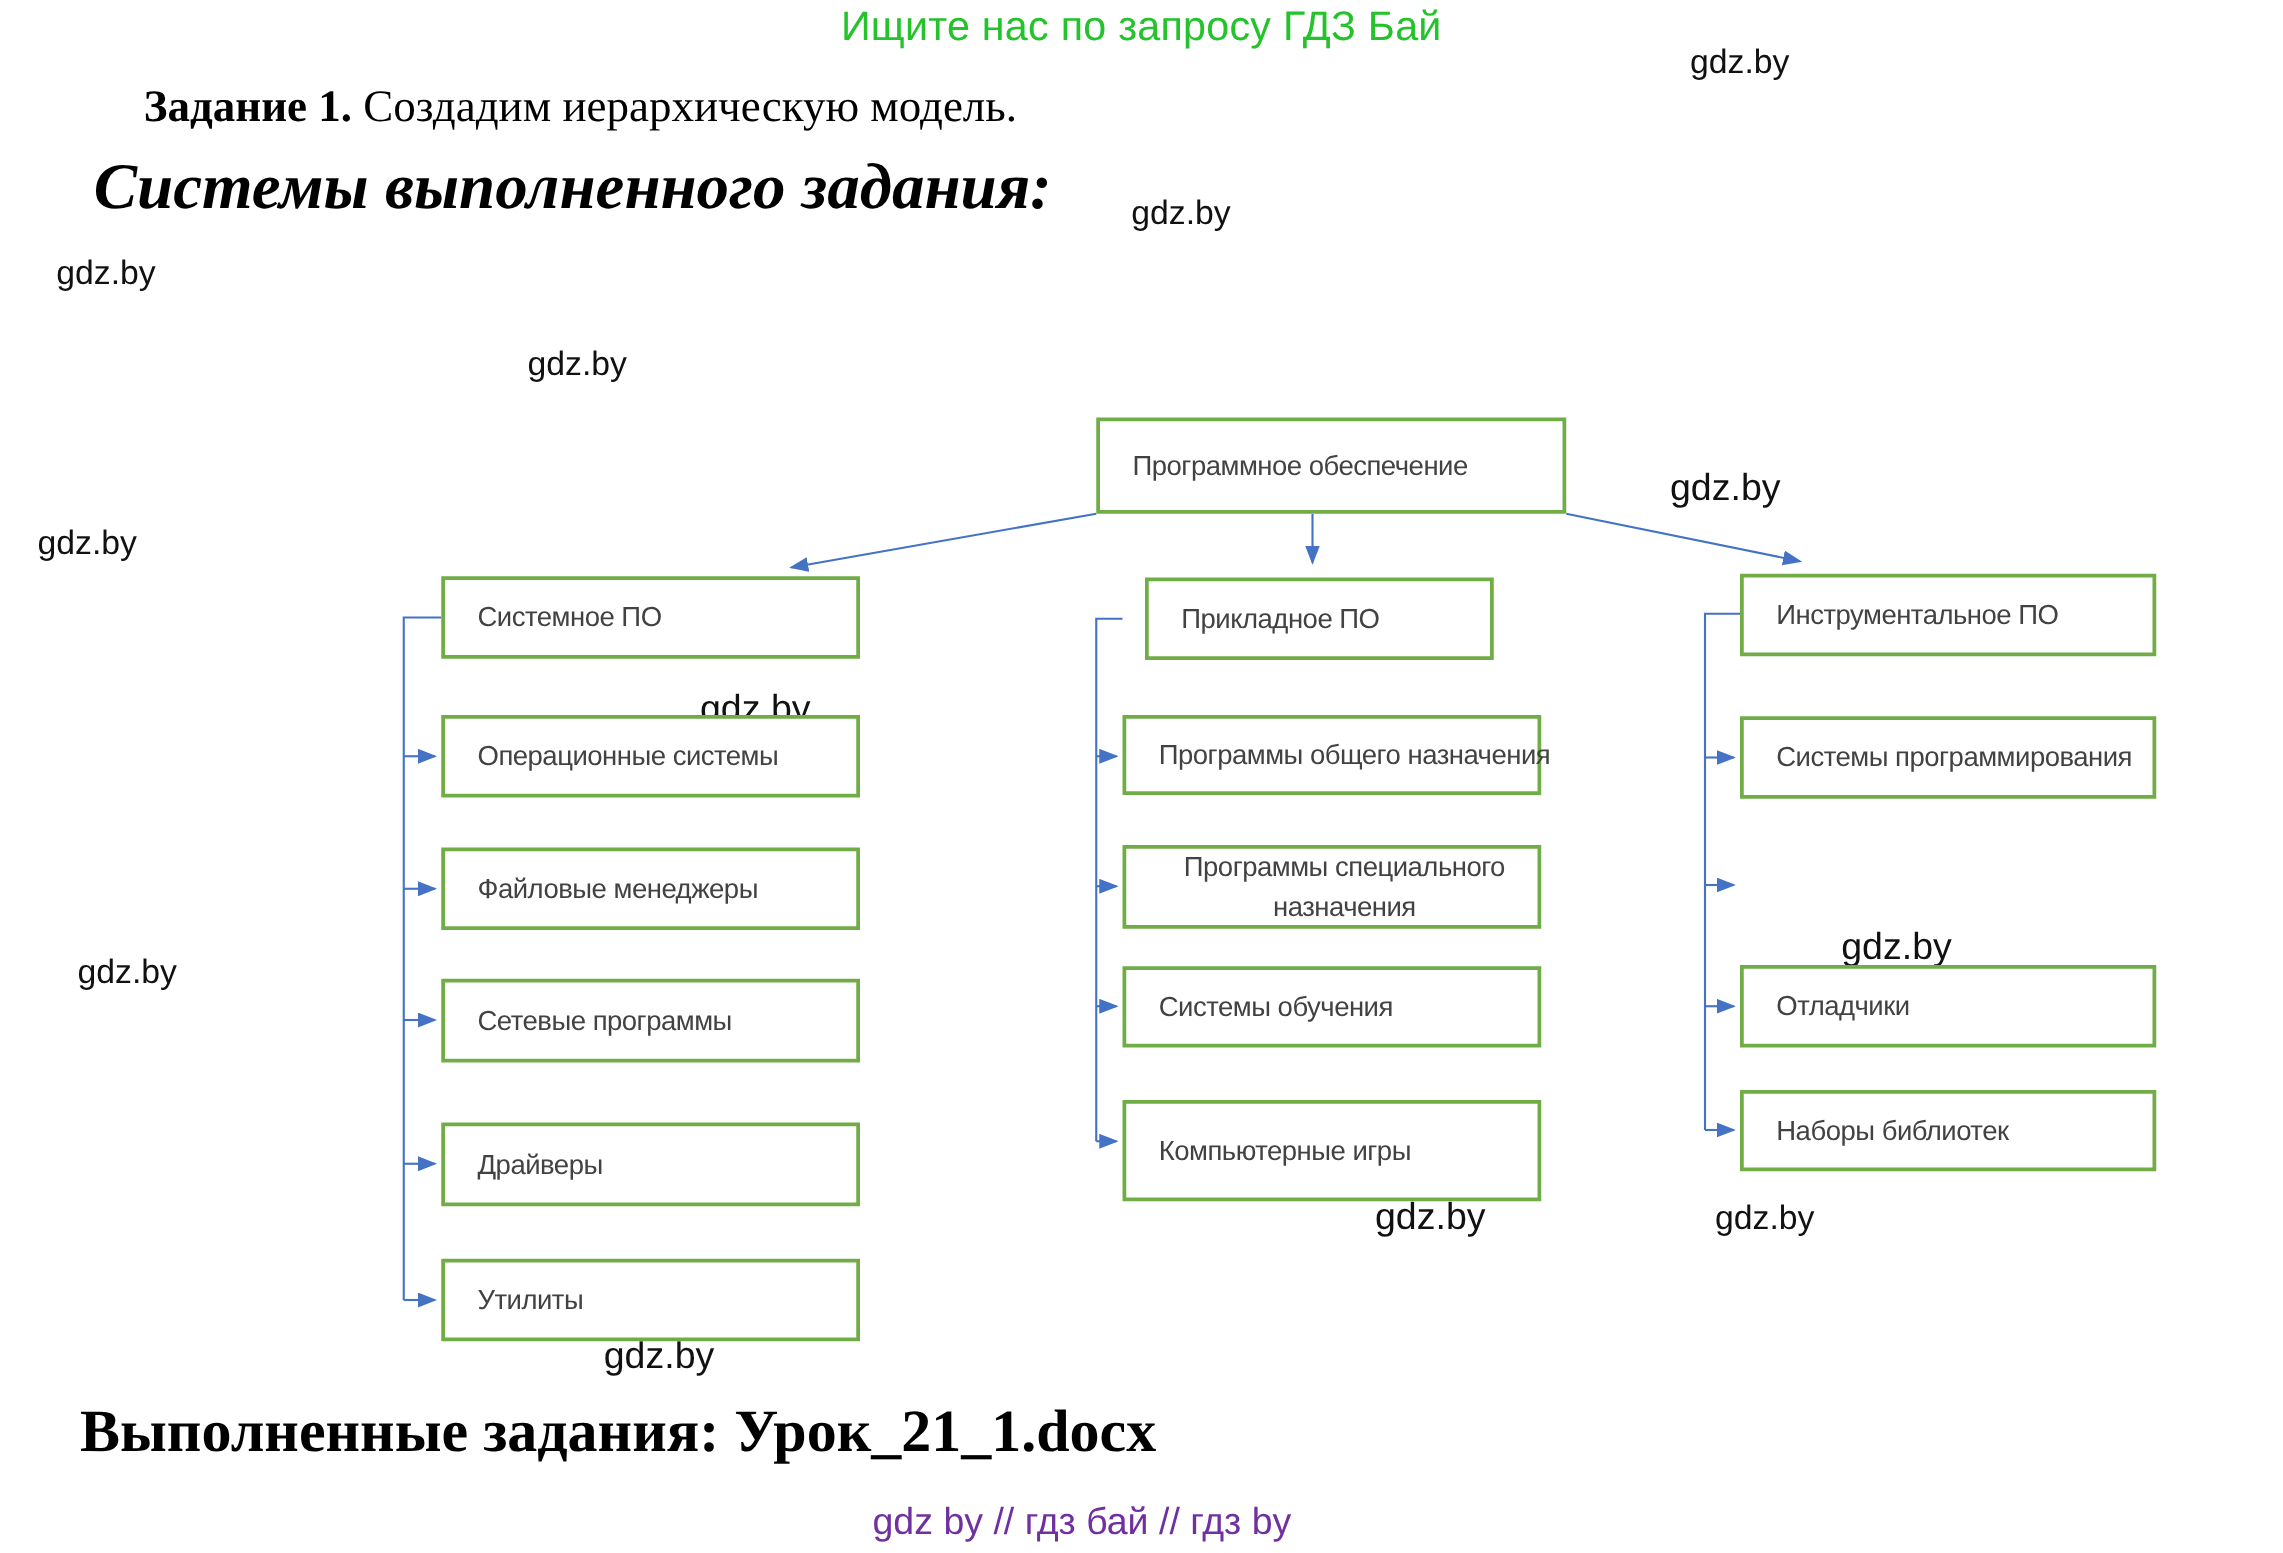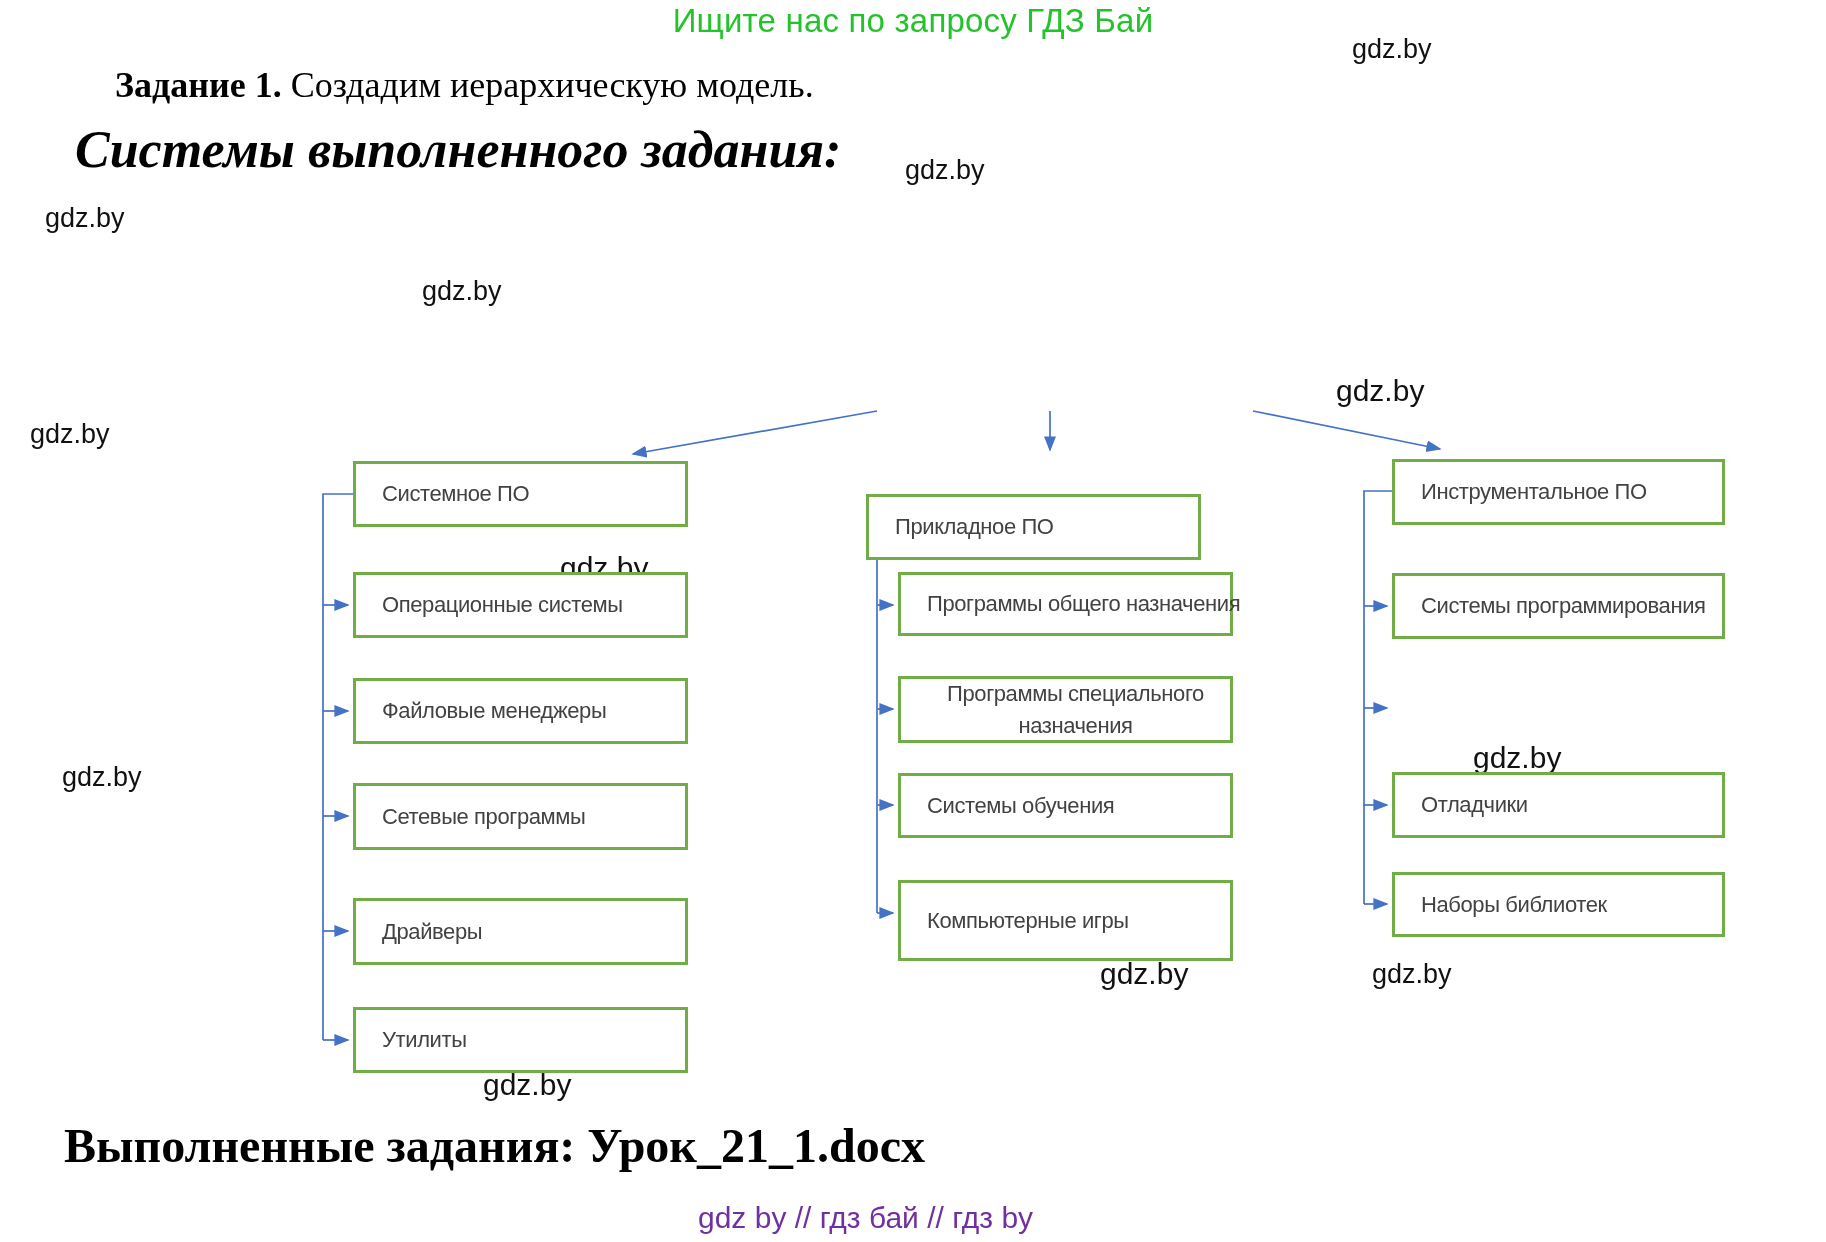--- a/index.html
+++ b/index.html
@@ -117,29 +117,30 @@
       <line x1="877" y1="913" x2="893" y2="913" marker-end="url(#arw)"></line>
 
       <polyline points="1392,491 1364,491 1364,904"></polyline>
       <line x1="1364" y1="606" x2="1387" y2="606" marker-end="url(#arw)"></line>
       <line x1="1364" y1="708" x2="1387" y2="708" marker-end="url(#arw)"></line>
       <line x1="1364" y1="805" x2="1387" y2="805" marker-end="url(#arw)"></line>
       <line x1="1364" y1="904" x2="1387" y2="904" marker-end="url(#arw)"></line>
     </g>
   </svg>
 
+  <div class="node nowrap" style="left:877px;top:334px;width:376px;height:77px;">Программное обеспечение</div>
 
   <div class="node nowrap" style="left:353px;top:461px;width:335px;height:66px;">Системное ПО</div>
   <div class="node nowrap" style="left:353px;top:572px;width:335px;height:66px;">Операционные системы</div>
   <div class="node nowrap" style="left:353px;top:678px;width:335px;height:66px;">Файловые менеджеры</div>
   <div class="node nowrap" style="left:353px;top:783px;width:335px;height:67px;">Сетевые программы</div>
   <div class="node nowrap" style="left:353px;top:898px;width:335px;height:67px;">Драйверы</div>
   <div class="node nowrap" style="left:353px;top:1007px;width:335px;height:66px;">Утилиты</div>
 
-  <div class="node nowrap" style="left:866px;top:462px;width:335px;height:66px;margin-top:32px;">Прикладное ПО</div>
+  <div class="node nowrap" style="left:916px;top:462px;width:279px;height:66px;">Прикладное ПО</div>
   <div class="node nowrap" style="left:898px;top:572px;width:335px;height:64px;">Программы общего назначения</div>
   <div class="node" style="left:898px;top:676px;width:335px;height:67px;text-align:center;">Программы специального назначения</div>
   <div class="node nowrap" style="left:898px;top:773px;width:335px;height:65px;">Системы обучения</div>
   <div class="node nowrap" style="left:898px;top:880px;width:335px;height:81px;">Компьютерные игры</div>
 
   <div class="node nowrap" style="left:1392px;top:459px;width:333px;height:66px;text-align:right;">Инструментальное ПО</div>
   <div class="node nowrap" style="left:1392px;top:573px;width:333px;height:66px;">Системы программирования</div>
   <div class="node nowrap" style="left:1392px;top:772px;width:333px;height:66px;">Отладчики</div>
   <div class="node nowrap" style="left:1392px;top:872px;width:333px;height:65px;">Наборы библиотек</div>
 

